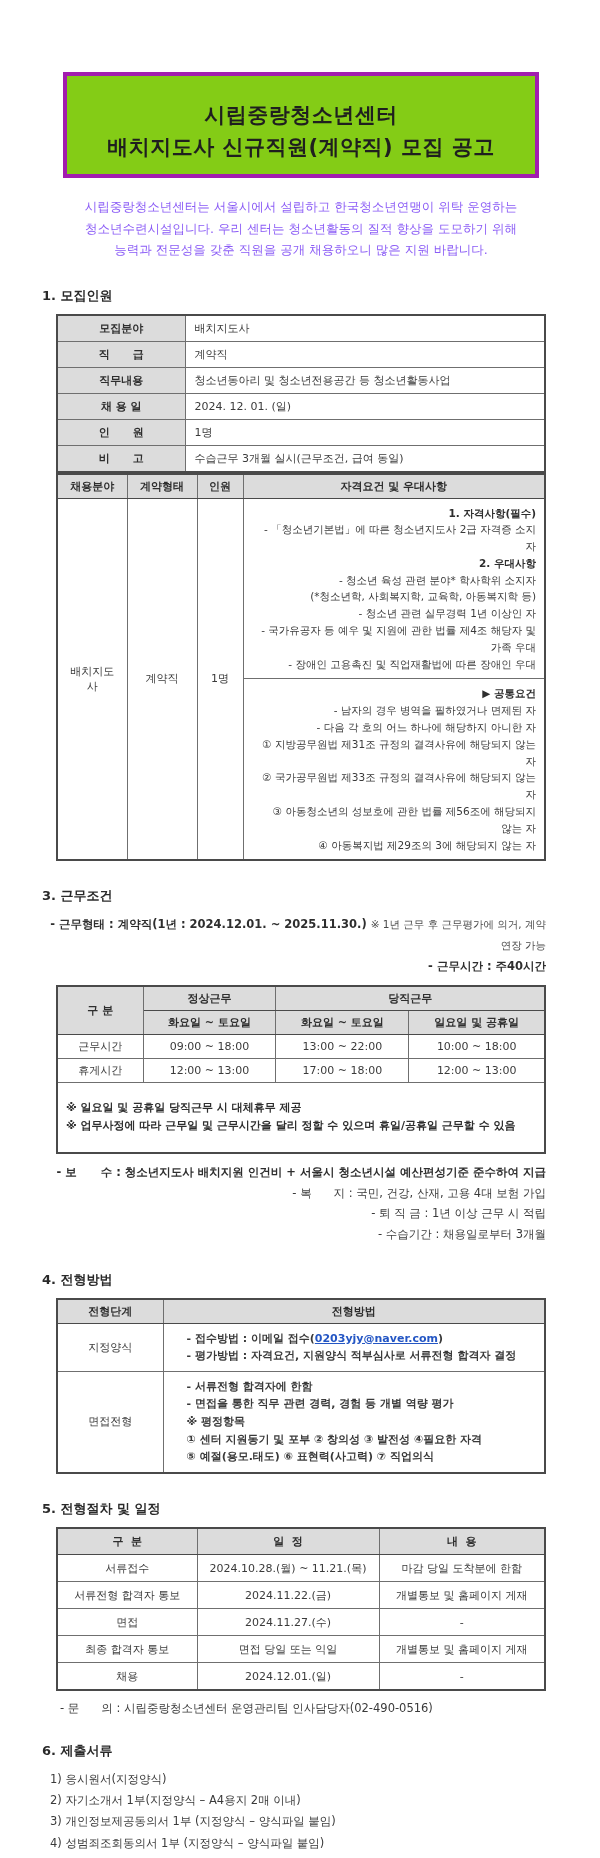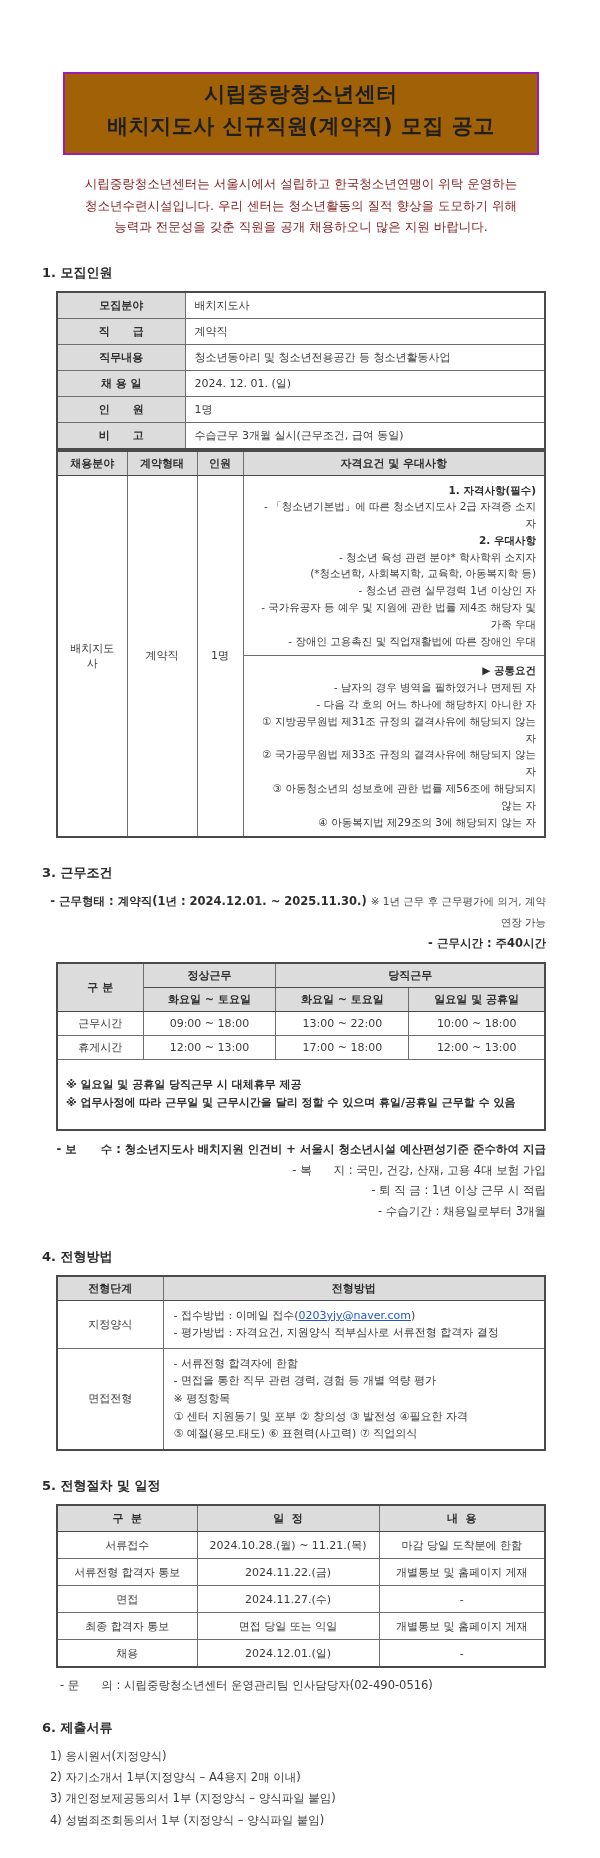--- a/index.html
+++ b/index.html
@@ -1,25 +1,25 @@
 <!DOCTYPE html>
 <html><head>
 <meta charset="utf-8">
 <style>
   * { box-sizing: border-box; }
   html,body { margin:0; padding:0; background:#ffffff; }
   body { width:600px; font-family:"DejaVu Sans","Liberation Sans",sans-serif; color:#3a3a3a; }
   .page { width:600px; min-height:1858px; padding:72px 54px 60px 56px; }
 
-  .title-box { border:2px solid #a21caf; background:#a16207; text-align:center;
-               padding:5px 2px 11px; margin:0 7px 18px 7px; }
+  .title-box { border:4px solid #a21caf; background:#84cc16; text-align:center;
+               padding:24px 2px 11px; margin:0 7px 18px 7px; }
   .title-line { font-size:21px; font-weight:bold; color:#1f1f1f; line-height:1.5; letter-spacing:0.5px; }
 
   .intro { font-size:12.5px; line-height:1.72; text-align:center; white-space:pre-line;
-           color:#7f1d1d; font-weight:500; margin:16px 0 6px; }
+           color:#8b5cf6; font-weight:500; margin:16px 0 6px; }
 
   .section-heading { font-size:13px; font-weight:bold; color:#2a2a2a; margin:26px 0 9px -14px; }
   .section-heading:first-of-type { margin-top:22px; }
 
   table { border-collapse:collapse; width:100%; font-size:11px; color:#3a3a3a;
           border:2px solid #4a4a4a; }
   th, td { border:1px solid #6f6f6f; padding:4px 7px; vertical-align:middle; }
   th { background:#dcdcdc; font-weight:bold; text-align:center; color:#2e2e2e; }
   tr.hdr th { border-bottom:1.5px solid #4a4a4a; }
   .c { text-align:center; }
@@ -40,21 +40,21 @@
 
   .bullets { font-size:11.5px; margin:2px 0 0 -6px;text-align:right; }
   .bullets .ln { line-height:1.8; }
   .small-note { font-size:10.5px; font-weight:normal; color:#4a4a4a; }
 
   .t3 th, .t3 td { height:24px; }
   .t3 .col-cat { width:86px; }
   .t3 td.notes { text-align:left; font-weight:bold; color:#2e2e2e; white-space:pre-line; line-height:1.7; padding:16px 8px; }
 
   .t4 .col-stage { width:106px; }
-  .t4 td.content { padding:6px 10px; }
+  .t4 td.content { padding:6px 23px;font-weight:bold; }
 
   .t5 th, .t5 td { height:27px; }
   .t5 .col-label { width:140px; }
   .t5 .col-date { width:182px; }
   .t5 td { text-align:center; }
 
   .contact { font-size:11.5px; margin:10px 0 0 4px; white-space:pre-wrap; }
 
   .doclist { font-size:11.5px; margin-left:-6px; }
   .doclist .ln { line-height:1.85; }

